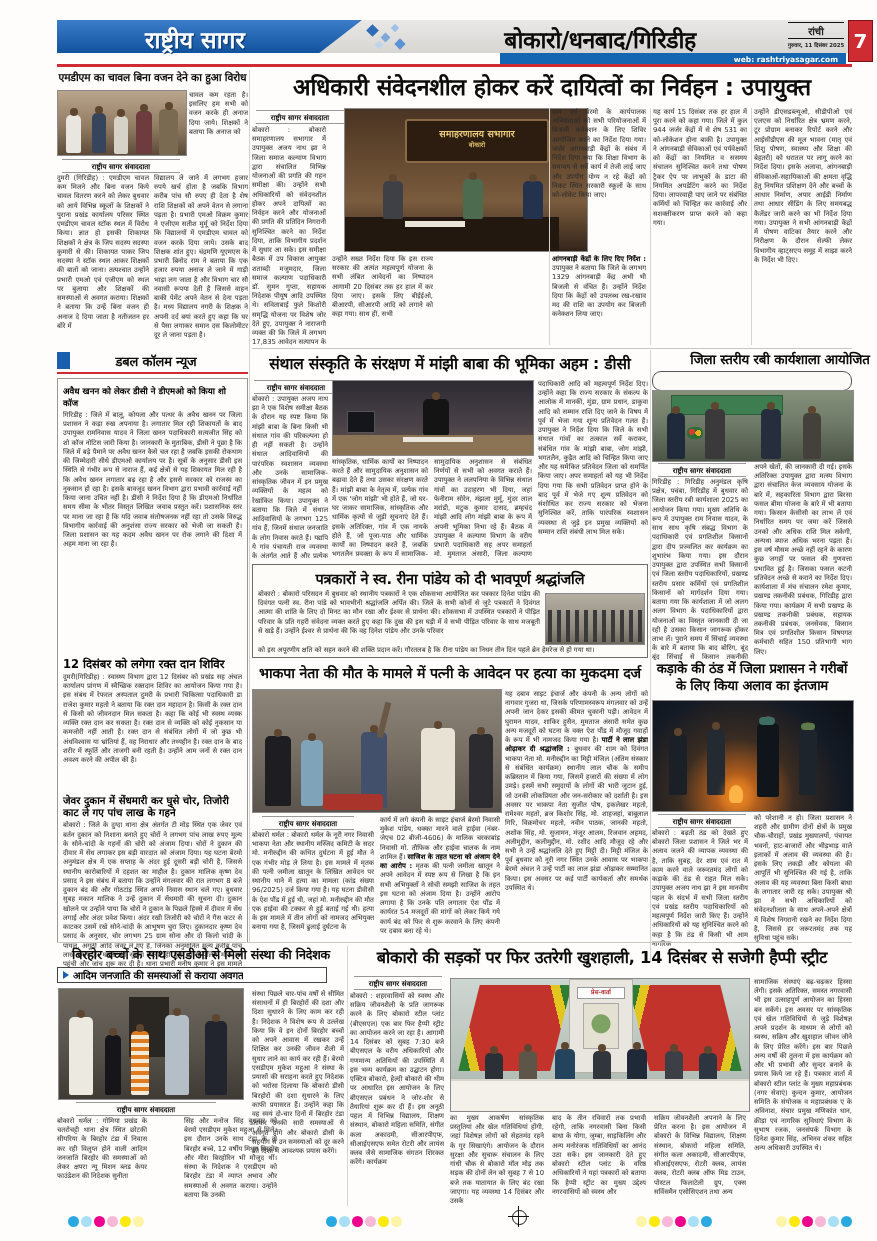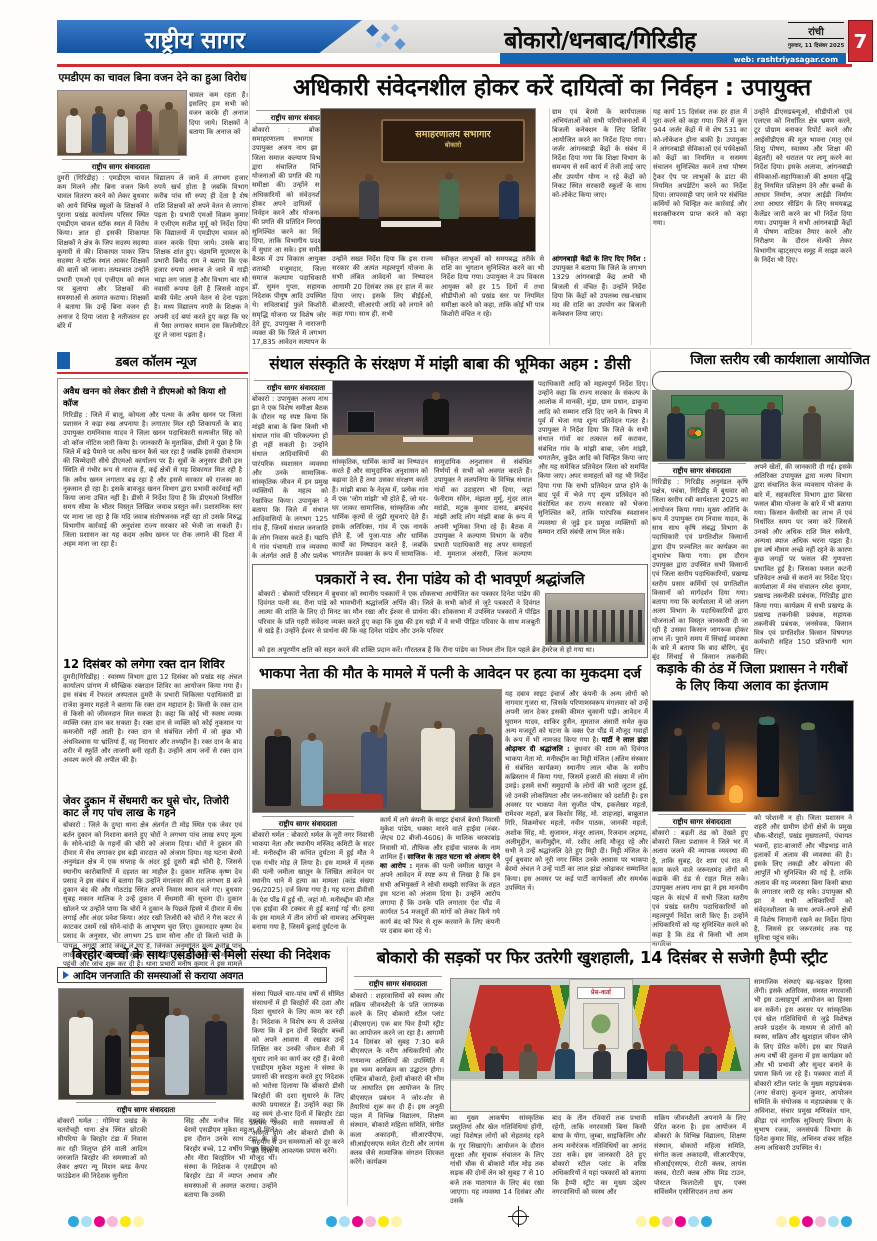--- a/index.html
+++ b/index.html
@@ -87,33 +87,32 @@
     <div class="bt" style="height:241px;">गिरिडीह : जिले में बालू, कोयला और पत्थर के अवैध खनन पर जिला प्रशासन ने कड़ा रुख अपनाया है। लगातार मिल रही शिकायतों के बाद उपायुक्त रामनिवास यादव ने जिला खनन पदाधिकारी सत्यजीत सिंह को शो कॉज नोटिस जारी किया है। जानकारी के मुताबिक, डीसी ने पूछा है कि जिले में बड़े पैमाने पर अवैध खनन कैसे चल रहा है जबकि इसकी रोकथाम की जिम्मेदारी सीधे डीएमओ कार्यालय पर है। सूत्रों के अनुसार डीसी इस स्थिति से गंभीर रूप से नाराज हैं, कई क्षेत्रों से यह शिकायत मिल रही है कि अवैध खनन लगातार बढ़ रहा है और इससे सरकार को राजस्व का नुकसान हो रहा है। इसके बावजूद खनन विभाग द्वारा प्रभावी कार्रवाई नहीं किया जाना उचित नहीं है। डीसी ने निर्देश दिया है कि डीएमओ निर्धारित समय सीमा के भीतर विस्तृत लिखित जवाब प्रस्तुत करें। प्रशासनिक स्तर पर माना जा रहा है कि यदि जवाब संतोषजनक नहीं रहा तो उसके विरुद्ध विभागीय कार्रवाई की अनुशंसा राज्य सरकार को भेजी जा सकती है। जिला प्रशासन का यह कदम अवैध खनन पर रोक लगाने की दिशा में अहम माना जा रहा है।</div>
     <div class="dcn-h2">12 दिसंबर को लगेगा रक्त दान शिविर</div>
     <div class="bt" style="height:118px;">दुमरी(गिरिडीह) : स्वास्थ्य विभाग द्वारा 12 दिसंबर को प्रखंड सह अंचल कार्यालय प्रांगण में स्वैच्छिक रक्तदान शिविर का आयोजन किया गया है। इस संबंध में रेफरल अस्पताल दुमरी के प्रभारी चिकित्सा पदाधिकारी डा राजेश कुमार महतो ने बताया कि रक्त दान महादान है। किसी के रक्त दान से किसी को जीवनदान मिल सकता है। कहा कि कोई भी स्वस्थ व्यस्क व्यक्ति रक्त दान कर सकता है। रक्त दान से व्यक्ति को कोई नुकसान या कमजोरी नहीं आती है। रक्त दान से संबंधित लोगों में जो कुछ भी अंधविश्वास या भ्रांतियां हैं, वह निराधार और तथ्यहीन है। रक्त दान के बाद शरीर में स्फूर्ति और ताजगी बनी रहती है। उन्होंने आम जनों से रक्त दान अवश्य करने की अपील की है।</div>
     <div class="dcn-h2" style="font-size:10.2px;line-height:1.2;">जेवर दुकान में सेंधमारी कर घुसे चोर, तिजोरी काट ले गए पांच लाख के गहने</div>
     <div class="bt" style="height:146px;">बोकारो : जिले के दुग्दा थाना क्षेत्र अंतर्गत टी मोड़ स्थित एक जेवर एवं बर्तन दुकान को निशाना बनाते हुए चोरों ने लगभग पांच लाख रुपए मूल्य के सोने-चांदी के गहनों की चोरी को अंजाम दिया। चोरों ने दुकान की दीवार में सेंध लगाकर इस बड़ी वारदात को अंजाम दिया। यह घटना बेरमो अनुमंडल क्षेत्र में एक सप्ताह के अंदर हुई दूसरी बड़ी चोरी है, जिससे स्थानीय कारोबारियों में दहशत का माहौल है। दुकान मालिक कृष्ण देव प्रसाद ने इस संबंध में बताया कि उन्होंने मंगलवार की रात लगभग 8 बजे दुकान बंद की और गोठटांड़ स्थित अपने निवास स्थान चले गए। बुधवार सुबह मकान मालिक ने उन्हें दुकान में सेंधमारी की सूचना दी। दुकान खोलने पर उन्होंने पाया कि चोरों ने दुकान के पिछले हिस्से में दीवार में सेंध लगाई और अंदर प्रवेश किया। अंदर रखी तिजोरी को चोरों ने गैस कटर से काटकर उसमें रखे सोने-चांदी के आभूषण चुरा लिए। दुकानदार कृष्ण देव प्रसाद के अनुसार, चोर लगभग 25 ग्राम सोना और दो किलो चांदी के पायल, अंगूठी आदि जेवर ले गए हैं, जिनका अनुमानित मूल्य करीब पांच लाख रुपए है। घटना की सूचना मिलते ही दुग्दा थाना पुलिस मौके पर पहुंची और जांच शुरू कर दी है। थाना प्रभारी मनीष कुमार ने इस मामले को गंभीरता से लेते हुए जल्द ही इसका उद्वेदन करने का आश्वासन दिया है।</div>
   </div>
 
   <div class="abs hl ctr" style="left:252px;top:70px;width:600px;height:32px;font-size:23px;">अधिकारी संवेदनशील होकर करें दायित्वों का निर्वहन : उपायुक्त</div>
   <div class="abs byline" style="left:256px;top:110px;width:88px;">राष्ट्रीय सागर संवाददाता</div>
   <div class="abs bt" style="left:252px;top:126px;width:74px;height:219px;">बोकारो : बोकारो समाहरणालय सभागार में उपायुक्त अजय नाथ झा ने जिला समाज कल्याण विभाग द्वारा संचालित विभिन्न योजनाओं की प्रगति की गहन समीक्षा की। उन्होंने सभी अधिकारियों को संवेदनशील होकर अपने दायित्वों का निर्वहन करने और योजनाओं की प्रगति की प्रतिदिन निगरानी सुनिश्चित करने का निर्देश दिया, ताकि विभागीय प्रदर्शन में सुधार आ सके। इस समीक्षा बैठक में उप विकास आयुक्त शताब्दी मजुमदार, जिला समाज कल्याण पदाधिकारी डॉ. सुमन गुप्ता, सहायक निदेशक पीयूष आदि उपस्थित थे। सविताबाई फुले किशोरी समृद्धि योजना पर विशेष जोर देते हुए, उपायुक्त ने नाराजगी व्यक्त की कि जिले में लगभग 17,835 आवेदन सत्यापन के लिए, लंबित हैं।</div>
-  <div class="photo" style="left:320px;top:108px;width:214px;height:142px;background:linear-gradient(180deg,#4a3423 0%,#64492f 35%,#7a5c3e 65%,#33241a 100%);">
+  <div class="photo" style="left:344px;top:108px;width:214px;height:142px;background:linear-gradient(180deg,#4a3423 0%,#64492f 35%,#7a5c3e 65%,#33241a 100%);padding-left:28px;">
     <div class="signboard" style="left:60px;top:10px;width:140px;height:40px;">
       <div style="font-size:9.5px;margin-top:6px;">समाहरणालय सभागार</div>
       <div style="font-size:6.5px;color:#d8b868;">बोकारो</div>
     </div>
     <div class="abs" style="left:0;top:108px;width:214px;height:34px;background:#23180f;"></div>
     <div class="person" style="left:38px;top:72px;width:20px;height:38px;background:#3f3f46;"></div>
     <div class="person" style="left:118px;top:70px;width:20px;height:40px;background:#4d6b4f;"></div>
     <div class="person" style="left:178px;top:72px;width:20px;height:38px;background:#23324d;"></div>
     <div class="abs" style="left:60px;top:112px;width:60px;height:6px;background:#e8e4d8;"></div>
   </div>
   <div class="abs bt" style="left:332px;top:255px;width:101px;height:90px;">उन्होंने सख्त निर्देश दिया कि इस राज्य सरकार की अत्यंत महत्वपूर्ण योजना के सभी लंबित आवेदनों का निष्पादन आगामी 20 दिसंबर तक हर हाल में कर दिया जाए। इसके लिए बीईईओ, बीआरपी, सीआरपी आदि को लगाने को कहा गया। साथ ही, सभी</div>
-  <div class="abs bt" style="left:441px;top:255px;width:103px;height:90px;">स्वीकृत लाभुकों को समयबद्ध तरीके से राशि का भुगतान सुनिश्चित करने का भी निर्देश दिया गया। उपायुक्त ने उप विकास आयुक्त को हर 15 दिनों में तथा सीडीपीओ को प्रखंड स्तर पर नियमित समीक्षा करने को कहा, ताकि कोई भी पात्र किशोरी वंचित न रहे।</div>
   <div class="abs bt" style="left:552px;top:108px;width:94px;height:143px;">ग्राम एवं बेरमो के कार्यपालक अभियंताओं को सभी परियोजनाओं में बिजली कनेक्शन के लिए शिविर आयोजित करने का निर्देश दिया गया। जर्जर आंगनबाड़ी केंद्रों के संबंध में निर्देश दिया गया कि शिक्षा विभाग के समन्वय से सर्वे कार्य में तेजी लाई जाए और उपयोग योग्य न रहे केंद्रों को निकट स्थित सरकारी स्कूलों के साथ को-लोकेट किया जाए।</div>
   <div class="abs bt" style="left:552px;top:255px;width:94px;height:90px;">
     <span class="boldlead">आंगनबाड़ी केंद्रों के लिए दिए निर्देश : </span><span>उपायुक्त ने बताया कि जिले के लगभग 1329 आंगनबाड़ी केंद्र अभी भी बिजली से वंचित हैं। उन्होंने निर्देश दिया कि केंद्रों को उपलब्ध रख-रखाव मद की राशि का उपयोग कर बिजली कनेक्शन लिया जाए।</span>
   </div>
   <div class="abs bt" style="left:653px;top:108px;width:94px;height:237px;">यह कार्य 15 दिसंबर तक हर हाल में पूरा करने को कहा गया। जिले में कुल 944 जर्जर केंद्रों में से शेष 531 का को-लोकेशन होना बाकी है। उपायुक्त ने आंगनबाड़ी सेविकाओं एवं पर्यवेक्षकों को केंद्रों का नियमित व ससमय संचालन सुनिश्चित करने तथा पोषण ट्रैकर ऐप पर लाभुकों के डाटा की नियमित अपडेटिंग करने का निर्देश दिया। लापरवाही पाए जाने पर संबंधित कर्मियों को चिन्हित कर कार्रवाई और सशक्तीकरण प्राप्त करने को कहा गया।</div>
   <div class="abs bt" style="left:754px;top:108px;width:98px;height:237px;">उन्होंने डीएसडब्ल्यूओ, सीडीपीओ एवं एलएस को निर्धारित क्षेत्र भ्रमण करने, टूर प्रोग्राम बनाकर रिपोर्ट करने और आईसीडीएस की मूल भावना (मातृ एवं शिशु पोषण, स्वास्थ्य और शिक्षा की बेहतरी) को धरातल पर लागू करने का निर्देश दिया। इसके अलावा, आंगनबाड़ी सेविकाओं-सहायिकाओं की क्षमता वृद्धि हेतु नियमित प्रशिक्षण देने और बच्चों के आधार निर्माण, अपार आईडी निर्माण तथा आधार सीडिंग के लिए समयबद्ध कैलेंडर जारी करने का भी निर्देश दिया गया। उपायुक्त ने सभी आंगनबाड़ी केंद्रों में पोषण वाटिका तैयार करने और निरीक्षण के दौरान सेल्फी लेकर विभागीय व्हाट्सएप समूह में साझा करने के निर्देश भी दिए।</div>
   <div class="vrule" style="left:249px;top:70px;height:873px;"></div>
   <div class="vrule" style="left:549px;top:108px;height:237px;"></div>
   <div class="vrule" style="left:650px;top:108px;height:237px;"></div>
   <div class="vrule" style="left:751px;top:108px;height:237px;"></div>

